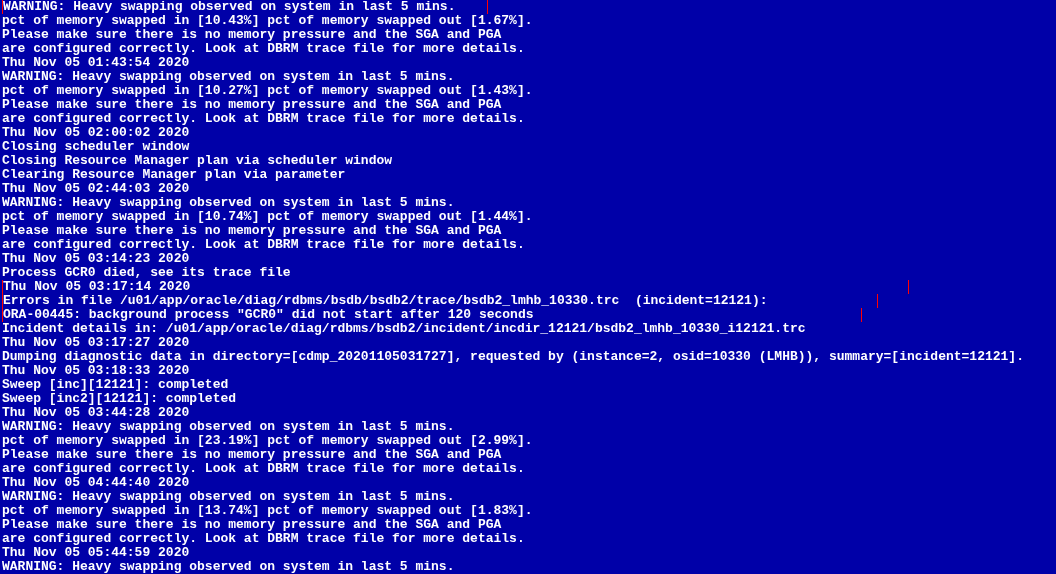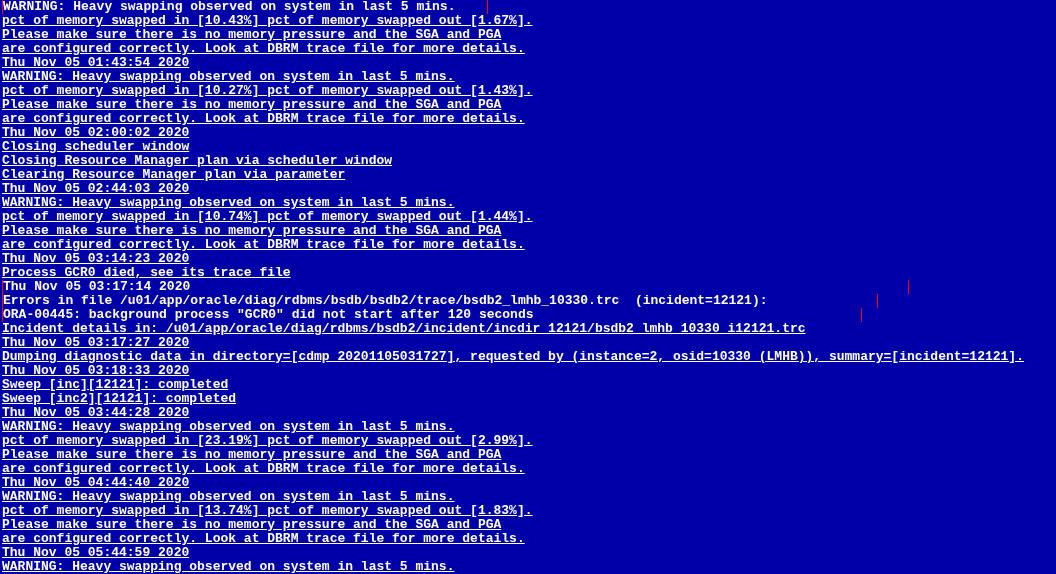--- a/index.html
+++ b/index.html
@@ -11,21 +11,20 @@
     line-height:14px;
     width:1056px;
     height:574px;
     overflow:hidden;
     font-weight:bold;
     letter-spacing:0px;
   }
   .screen{
     padding:0 2px 0 2px;
     white-space:pre;
-    text-decoration:underline;
   }
   .line{
     display:block;
     white-space:pre;
   }
   .hl-outer{
     display:inline-block;
     background:#ff0000;
     padding:0 1px;
     margin:0;

